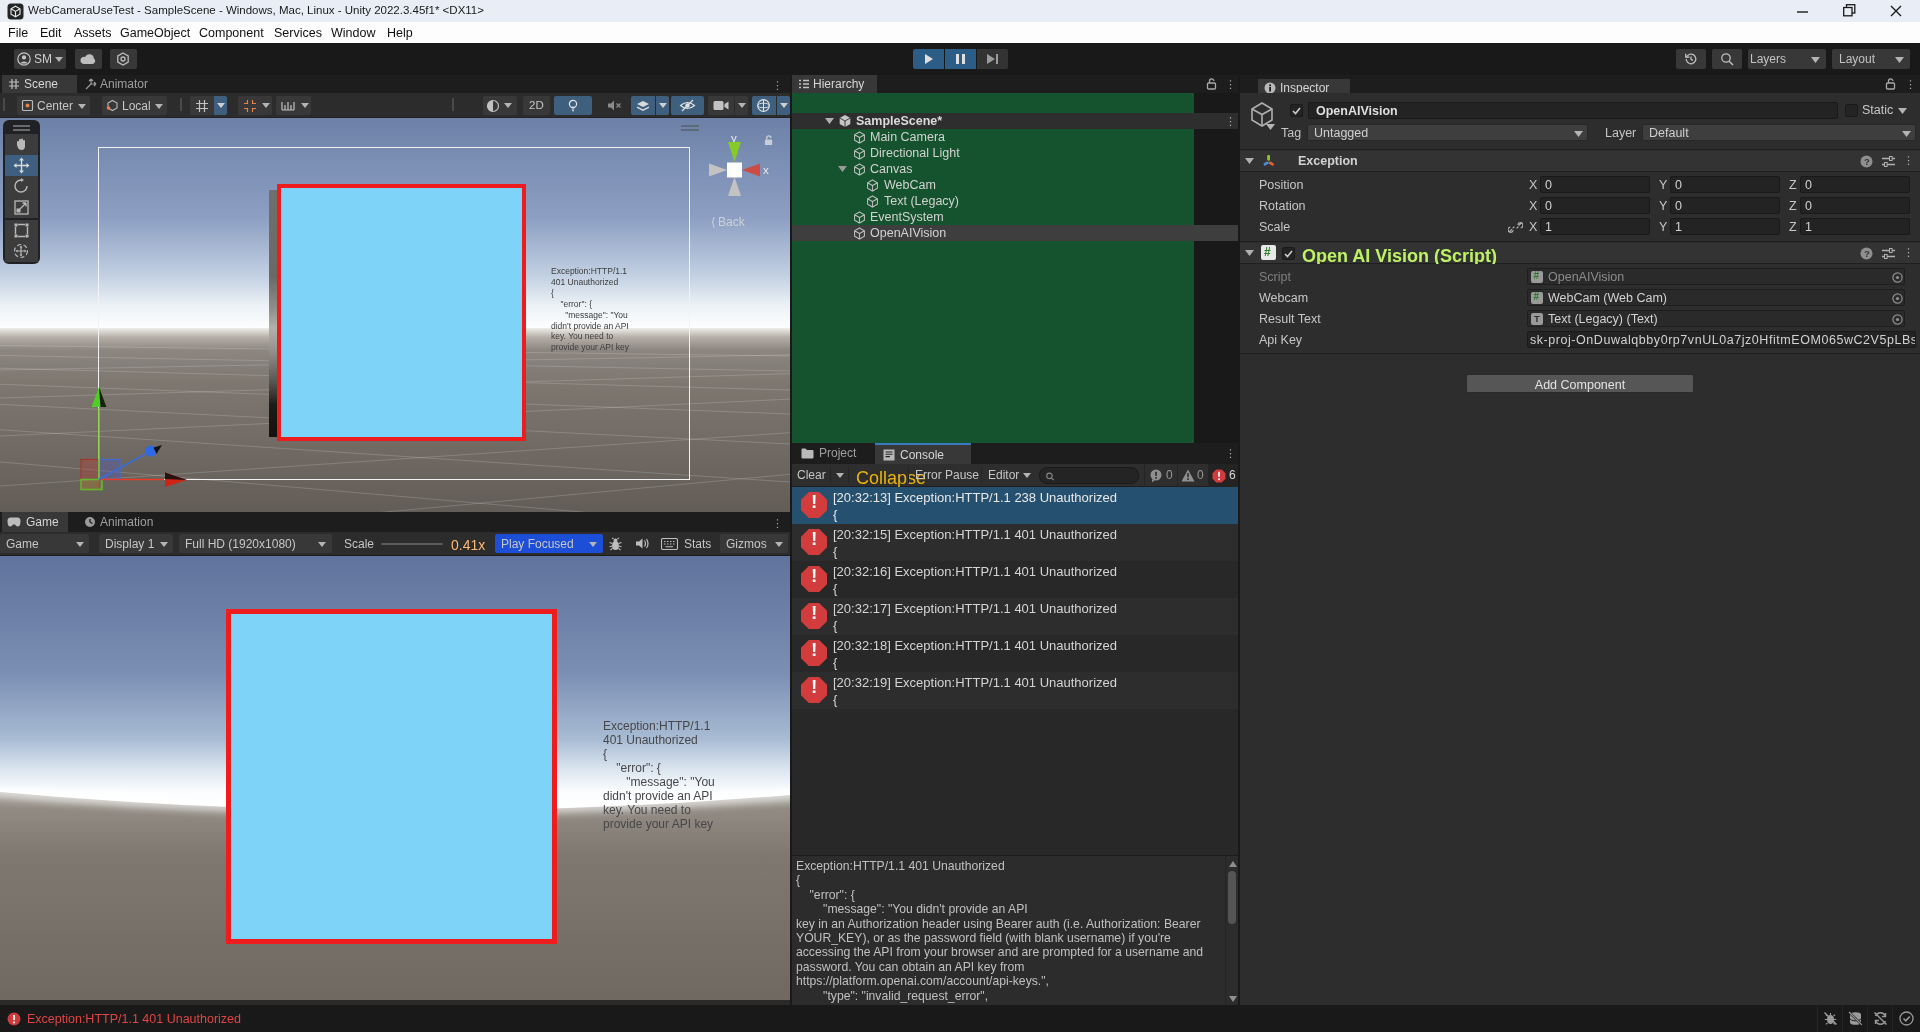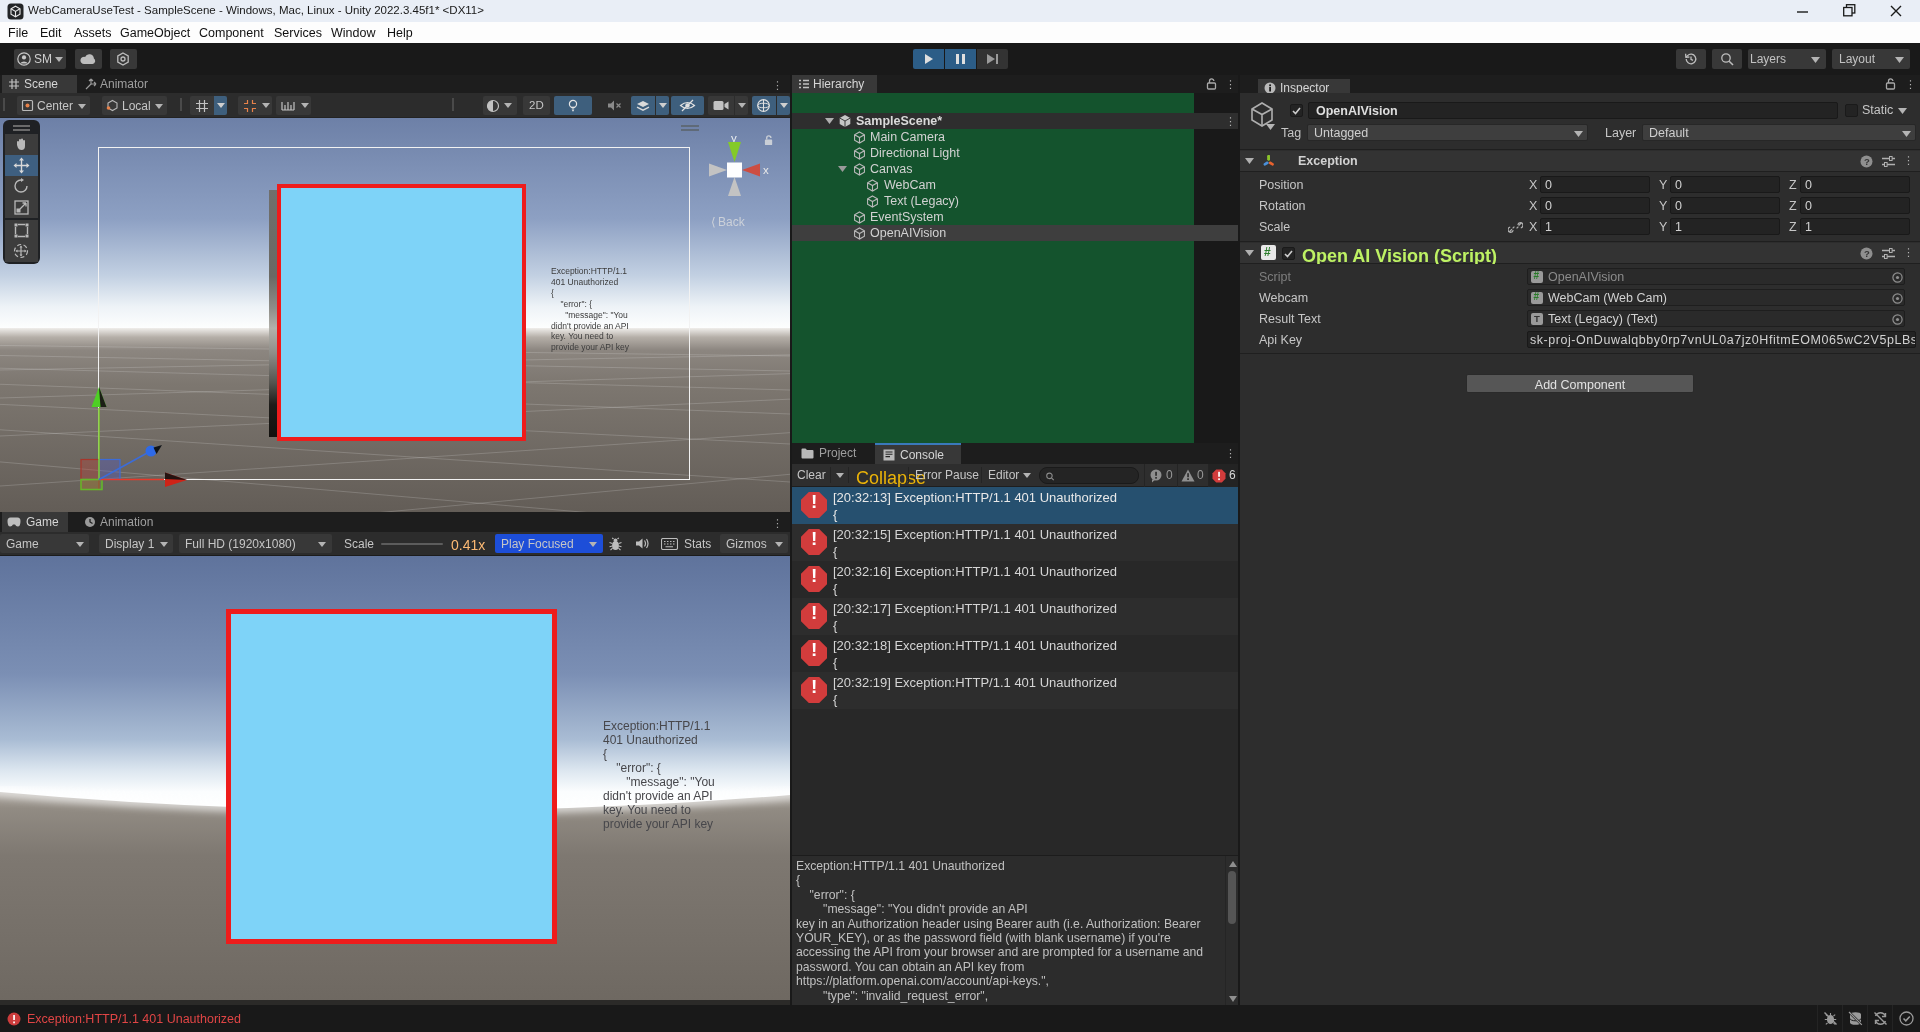--- a/index.html
+++ b/index.html
@@ -554,21 +554,21 @@
       <span class="hlabel" style="left:78px;">OpenAIVision</span>
     </div>
 </div>
 
 <div class="ab" id="console-panel" style="left:792px;top:443px;width:446px;height:562px;background:#282828;">
   <div class="ab tabrow" style="left:0;top:0;width:446px;height:21px;">
     <svg class="ab" style="left:9px;top:5px" width="13" height="11" viewBox="0 0 13 11">
       <path d="M0.5 1.5 Q0.5 0.5 1.5 0.5 L4.5 0.5 L6 2 L11.5 2 Q12.5 2 12.5 3 L12.5 9.5 Q12.5 10.5 11.5 10.5 L1.5 10.5 Q0.5 10.5 0.5 9.5 Z" fill="#b9b9b9"></path>
     </svg>
     <span class="ab" style="left:27px;top:3px;font-size:12px;color:#9f9f9f;">Project</span>
-    <div class="ab tab-active" style="left:83px;top:0;width:86px;height:21px;border-top:2px solid #3a79bb;">
+    <div class="ab tab-active" style="left:83px;top:0;width:96px;height:21px;border-top:2px solid #3a79bb;">
       <svg class="ab" style="left:8px;top:4px" width="12" height="12" viewBox="0 0 12 12">
         <rect x="0.5" y="0.5" width="11" height="11" fill="#b9b9b9"></rect>
         <path d="M2.5 3 L9.5 3 M2.5 5.3 L9.5 5.3 M2.5 7.6 L7 7.6" stroke="#262626" stroke-width="1.1"></path>
       </svg>
       <span class="ab" style="left:25px;top:3px;font-size:12px;">Console</span>
     </div>
     <div class="ab" style="left:433px;top:4px;color:#b4b4b4;font-size:11px;">⋮</div>
   </div>
 
   <div class="ab" style="left:0;top:21px;width:446px;height:23px;background:#2e2e2e;border-bottom:1px solid #1e1e1e;">
@@ -613,21 +613,21 @@
       <svg class="ab" style="left:3px;top:5px" width="14" height="14" viewBox="0 0 14 14">
         <path d="M4.2 0.5 L9.8 0.5 L13.5 4.2 L13.5 9.8 L9.8 13.5 L4.2 13.5 L0.5 9.8 L0.5 4.2 Z" fill="#d23c3c"></path>
         <rect x="6.2" y="2.8" width="1.7" height="5" fill="#fff"></rect>
           <rect x="6.2" y="9.3" width="1.7" height="1.8" fill="#fff"></rect>
       </svg>
       <span class="ab" style="left:20px;top:4px;font-size:12px;color:#d8d8d8;">6</span>
     </div>
   </div>
 
   <div class="ab centry" style="top:44px;background:#26506f;">
-      <span class="cl1" style="color:#e8e8e8;">[20:32:13] Exception:HTTP/1.1 401 Unauthorized</span>
+      <span class="cl1" style="color:#e8e8e8;">[20:32:13] Exception:HTTP/1.1 238 Unauthorized</span>
       <span class="cl2" style="color:#e8e8e8;">{</span>
     </div>
   <div class="ab centry" style="top:81px;background:#2d2d2d;">
       <span class="cl1">[20:32:15] Exception:HTTP/1.1 401 Unauthorized</span>
       <span class="cl2">{</span>
     </div>
   <div class="ab centry" style="top:118px;background:#282828;">
       <span class="cl1">[20:32:16] Exception:HTTP/1.1 401 Unauthorized</span>
       <span class="cl2">{</span>
     </div>

